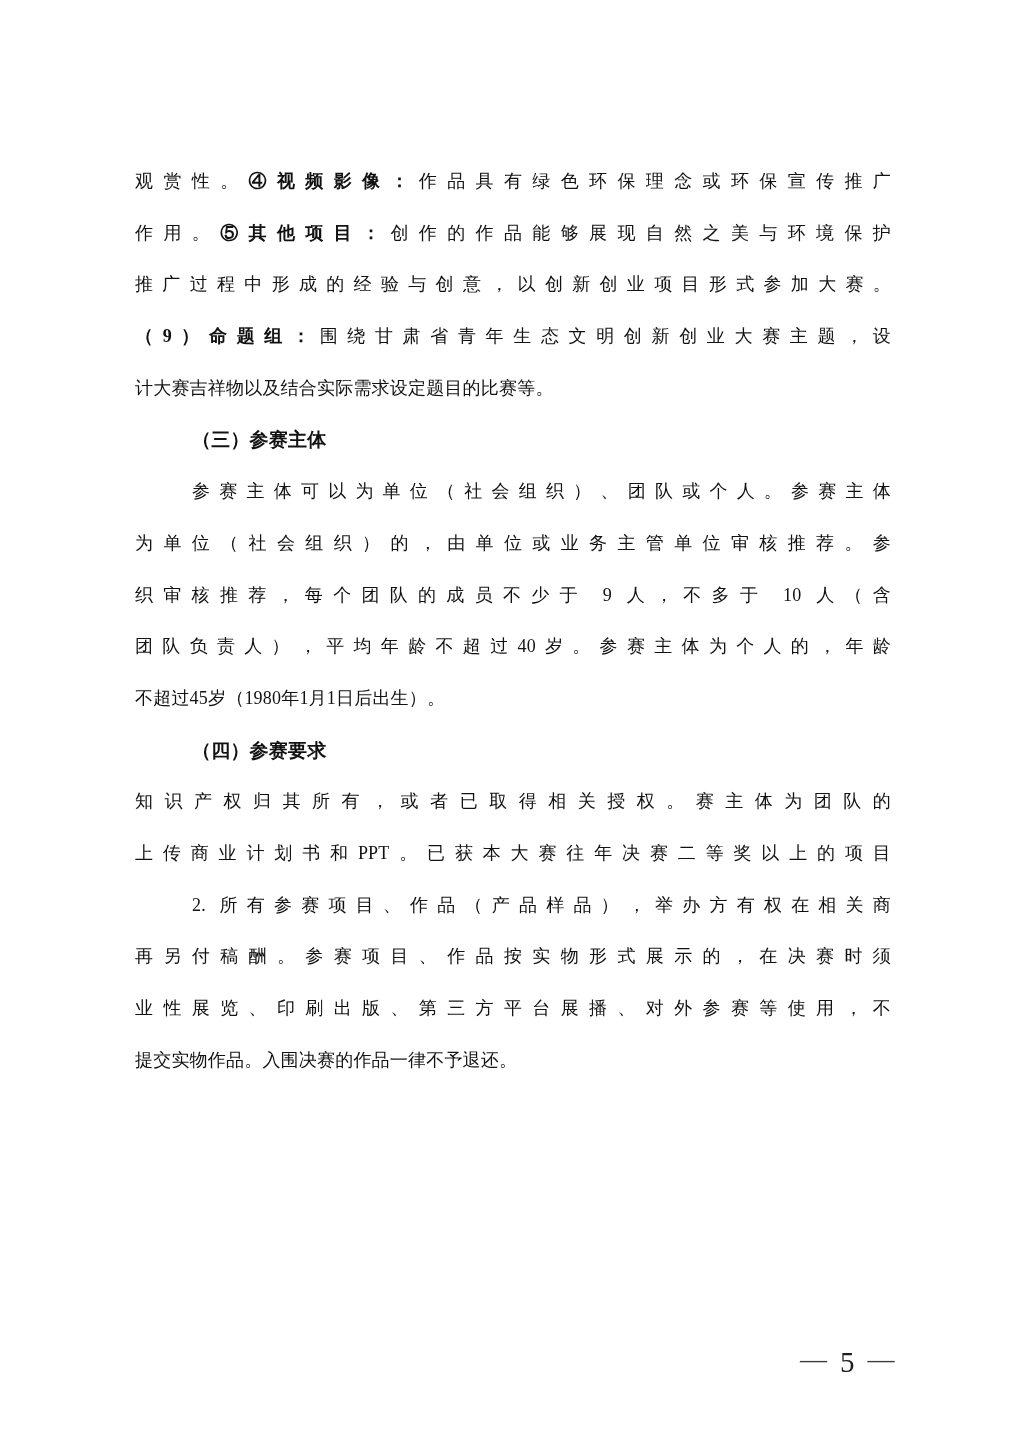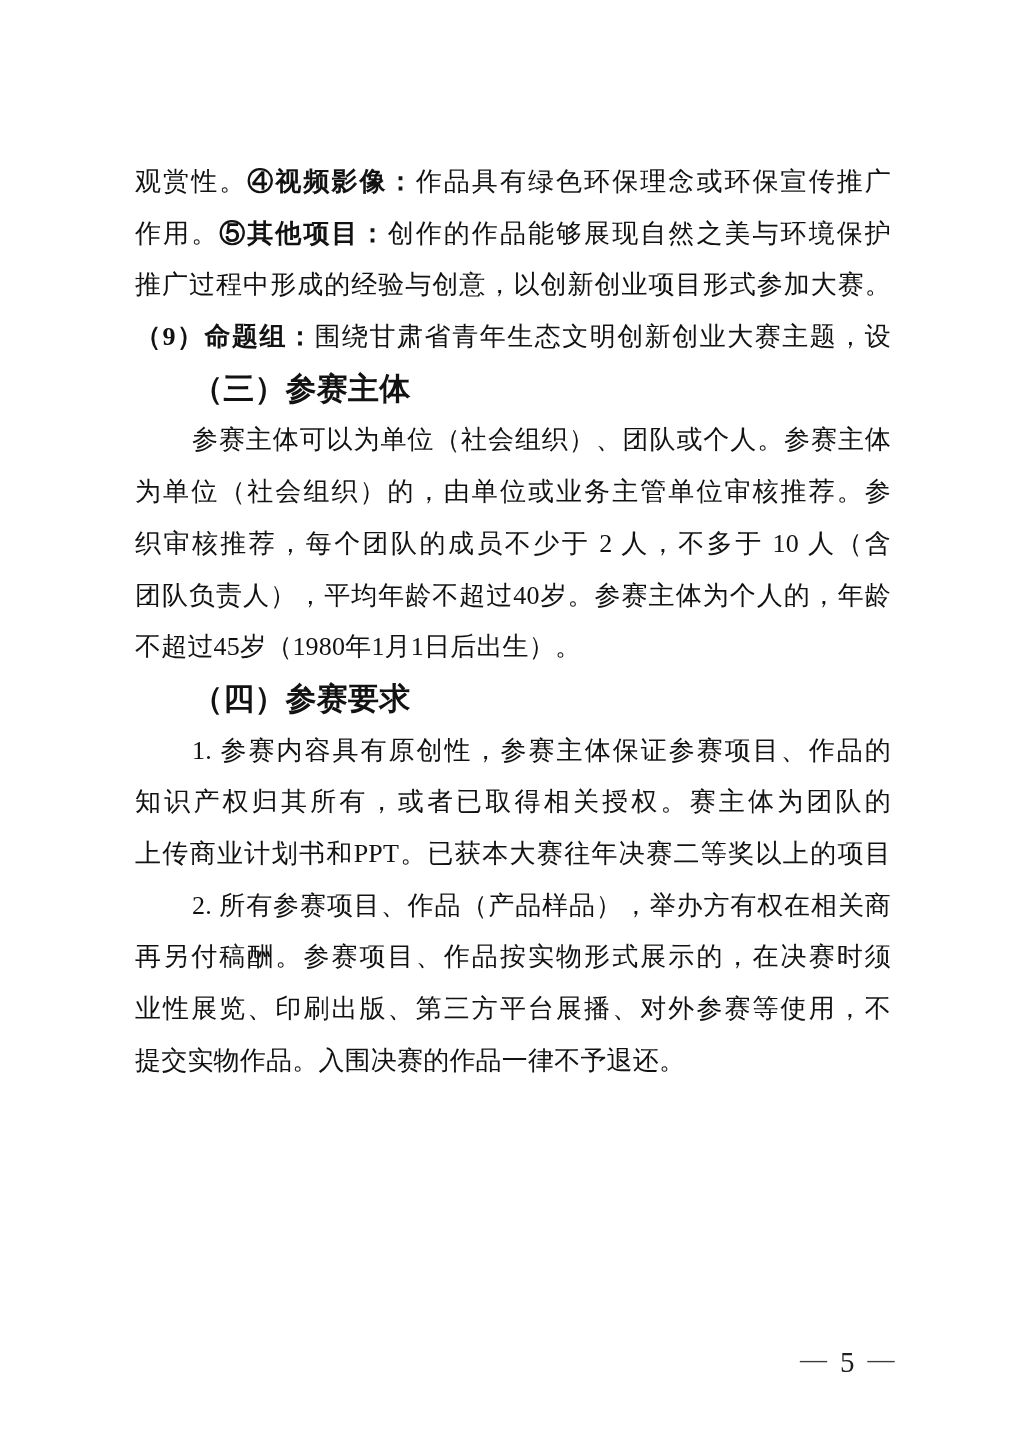--- a/index.html
+++ b/index.html
@@ -16,40 +16,40 @@
     font-family: "Liberation Serif", "DejaVu Serif", serif;
     color: #121212;
   }
   .text-block {
     position: absolute;
     left: 135px;
     top: 156px;
     width: 756px;
   }
   .line {
-    font-size: 26px;
+    font-size: 18px;
     line-height: 51.7px;
     height: 51.7px;
     text-align: justify;
     text-align-last: justify;
     letter-spacing: 0.2px;
     white-space: normal;
     overflow: hidden;
   }
   .line.last {
     text-align-last: left;
   }
   .line.indent {
     text-indent: 57px;
   }
   .line.heading {
     text-align-last: left;
     text-indent: 57px;
     font-weight: 700;
-    font-size: 31px;
+    font-size: 19px;
   }
   .seg { font-weight: inherit; }
   .seg.b { font-weight: 700; }
   .footer {
     position: absolute;
     top: 1346px;
     left: 800px;
     display: flex;
     align-items: center;
     gap: 13px;
@@ -68,28 +68,28 @@
 </style>
 </head>
 <body>
 
 <div class="page">
   <div class="text-block">
     <div class="line"><span class="seg">观赏性。</span><span class="seg b">④视频影像：</span><span class="seg">作品具有绿色环保理念或环保宣传推广</span></div>
     <div class="line"><span class="seg">作用。</span><span class="seg b">⑤其他项目：</span><span class="seg">创作的作品能够展现自然之美与环境保护</span></div>
     <div class="line"><span class="seg">推广过程中形成的经验与创意，以创新创业项目形式参加大赛。</span></div>
     <div class="line"><span class="seg b">（9）命题组：</span><span class="seg">围绕甘肃省青年生态文明创新创业大赛主题，设</span></div>
+    <div class="line last"><span class="seg">计大赛吉祥物以及结合实际需求设定题目的比赛等。</span></div>
     <div class="line heading"><span class="seg b">（三）参赛主体</span></div>
     <div class="line indent"><span class="seg">参赛主体可以为单位（社会组织）、团队或个人。参赛主体</span></div>
     <div class="line"><span class="seg">为单位（社会组织）的，由单位或业务主管单位审核推荐。参</span></div>
-    <div class="line"><span class="seg">织审核推荐，每个团队的成员不少于 2 人，不多于 10 人（含</span></div>
+    <div class="line"><span class="seg">织审核推荐，每个团队的成员不少于 9 人，不多于 10 人（含</span></div>
     <div class="line"><span class="seg">团队负责人），平均年龄不超过40岁。参赛主体为个人的，年龄</span></div>
     <div class="line last"><span class="seg">不超过45岁（1980年1月1日后出生）。</span></div>
     <div class="line heading"><span class="seg b">（四）参赛要求</span></div>
-    <div class="line indent"><span class="seg">1. 参赛内容具有原创性，参赛主体保证参赛项目、作品的</span></div>
     <div class="line"><span class="seg">知识产权归其所有，或者已取得相关授权。赛主体为团队的</span></div>
     <div class="line"><span class="seg">上传商业计划书和PPT。已获本大赛往年决赛二等奖以上的项目</span></div>
     <div class="line indent"><span class="seg">2. 所有参赛项目、作品（产品样品），举办方有权在相关商</span></div>
     <div class="line"><span class="seg">再另付稿酬。参赛项目、作品按实物形式展示的，在决赛时须</span></div>
     <div class="line"><span class="seg">业性展览、印刷出版、第三方平台展播、对外参赛等使用，不</span></div>
     <div class="line last"><span class="seg">提交实物作品。入围决赛的作品一律不予退还。</span></div>
   </div>
 
   <div class="footer">
     <span class="dash">—</span>

